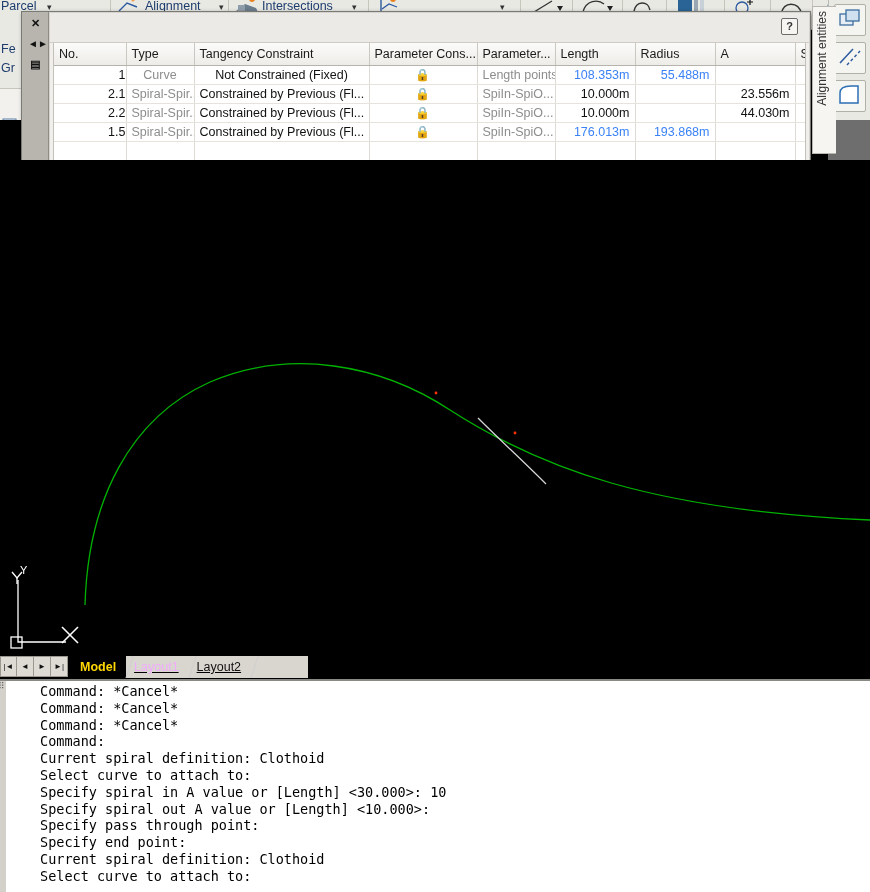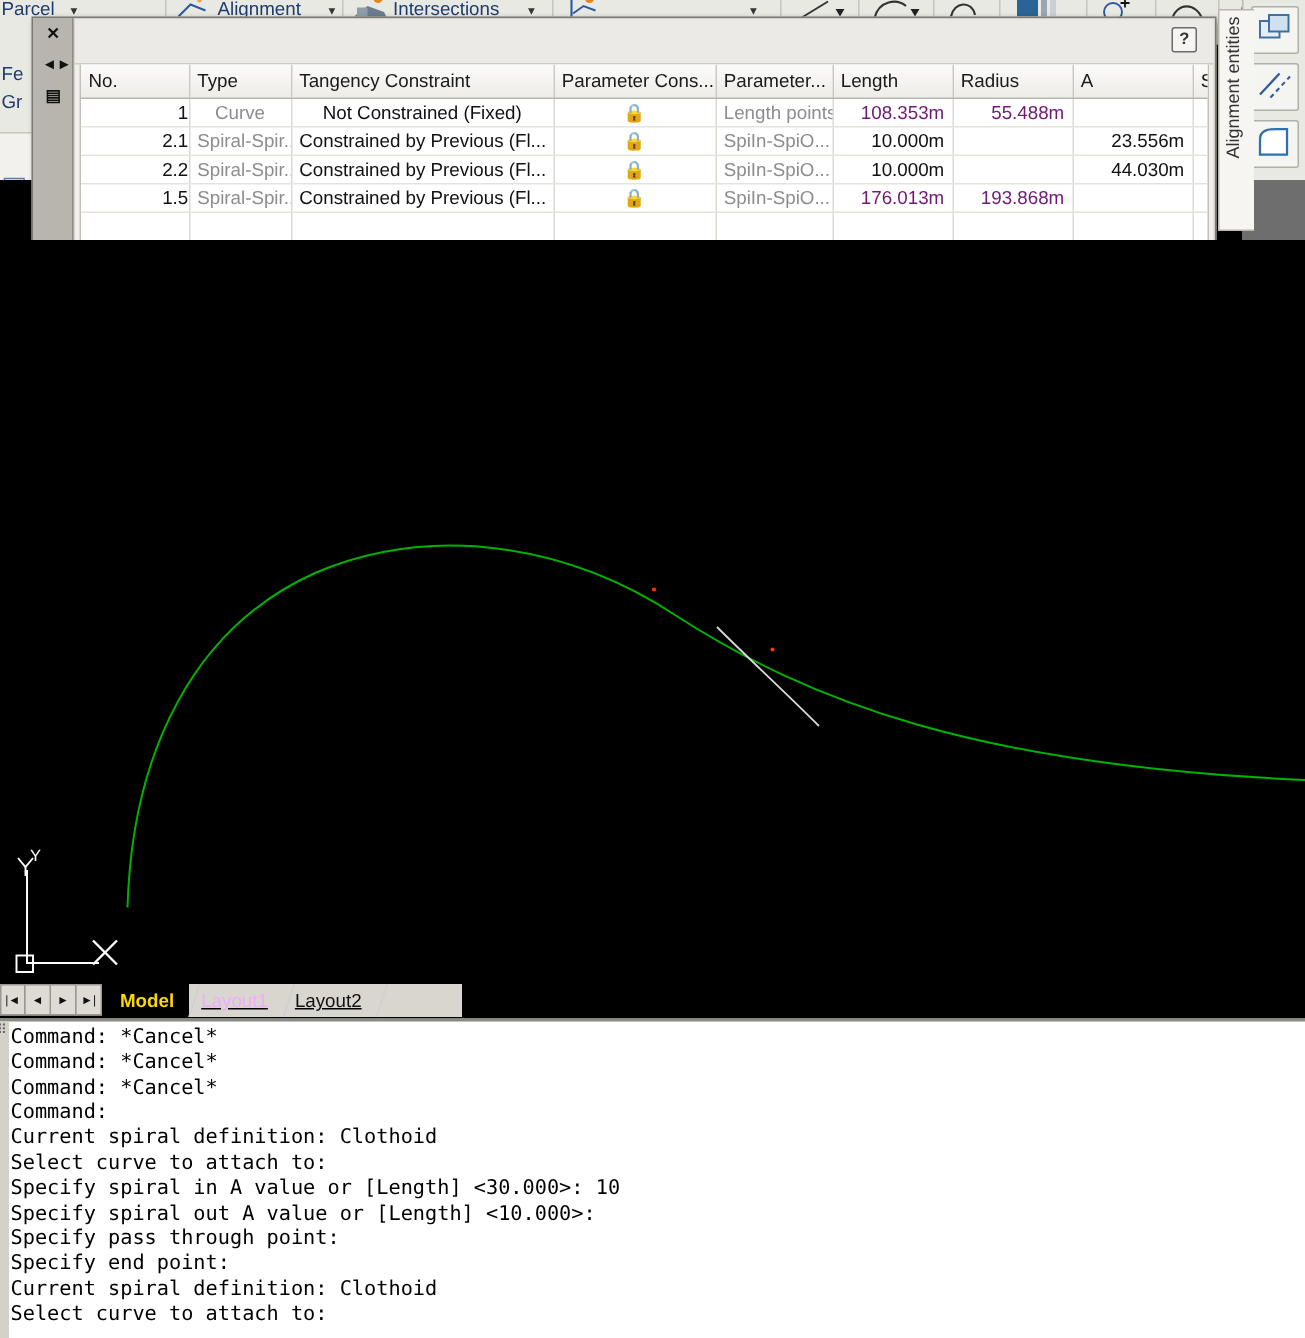--- a/index.html
+++ b/index.html
@@ -143,21 +143,21 @@
   }
   .c-no   { width: 72px; text-align: right; padding-right: 0px !important; }
   .c-type { width: 68px; text-align: center; color: #8d8d8d; }
   .c-tang { width: 175px; text-align: center; }
   .c-pcon { width: 108px; text-align: center; }
   .c-parm { width: 78px; text-align: right; color: #8d8d8d; }
   .c-len  { width: 80px; text-align: right; margin-left: 19px; }
   .c-rad  { width: 80px; text-align: right; }
   .c-a    { width: 80px; text-align: right; }
   .c-s    { width: 60px; text-align: left; }
-  .grey { color: #701a75; }
+  .grey { color: #3b82f6; }
   .dark { color: #111; }
   .lock {
     display: inline-block; font-size: 12px; line-height: 1; color: #6a5a32;
   }
   .blankrow td { height: 19px; border-right: 1px solid #ddd9d3; border-bottom: 1px solid #e6e3dd;}
 
   
   .hscroll {
     position: absolute; left: 3px; bottom: 3px; right: 3px; height: 20px;
     background: #f2f1ee; border: 1px solid #c3c0ba;
@@ -227,21 +227,21 @@
     background: #d4d1cb;
   }
   .cmd-grip::after {
     content: "⠿"; position: absolute; left: -2px; top: 0;
     font-size: 9px; color: #666;
   }
   .cmd-text {
     position: absolute; left: 7px; top: 2px; right: 0;
     font-family: "DejaVu Sans Mono", monospace;
     font-size: 13.5px; line-height: 16.8px;
-    color: #000; white-space: pre;
+    color: #000; white-space: pre; padding-left: 33px;
   }
 </style>
 </head>
 <body>
 
 <div id="root">
 
   <div class="ribbon">
 
     <div class="ribbon-label" style="left:1px; top:-1px;">Parcel</div>

